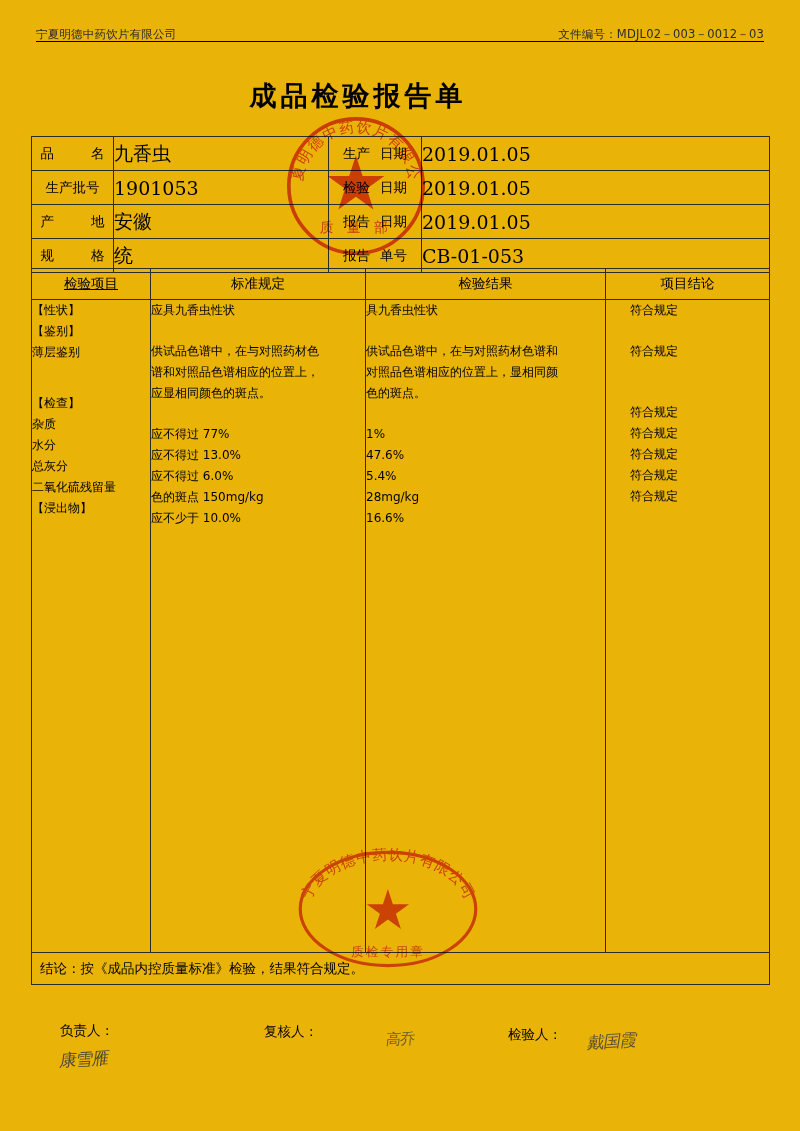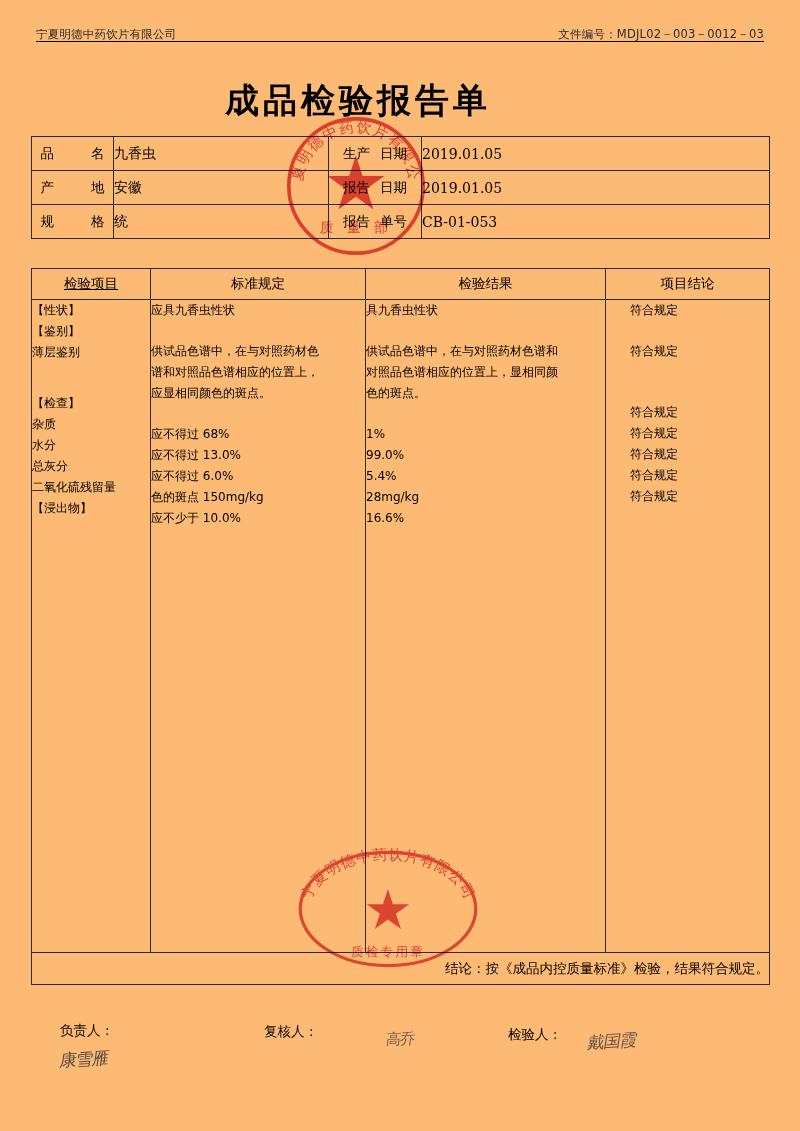--- a/index.html
+++ b/index.html
@@ -8,21 +8,21 @@
     background: #ffffff;
   }
   body {
     font-family: "DejaVu Sans", "Liberation Sans", sans-serif;
     color: #000000;
   }
   #page {
     position: relative;
     width: 800px;
     height: 1131px;
-    background: #fdba74;
+    background: #eab308;
     overflow: hidden;
   }
 
   
   .doc-header {
     position: absolute;
     left: 36px;
     top: 24px;
     width: 728px;
     height: 18px;
@@ -46,21 +46,21 @@
     border-top: 1.6px solid #000;
   }
 
   
   .doc-title {
     position: absolute;
     left: 0;
     top: 78px;
     width: 716px;
     text-align: center;
-    font-size: 34px;
+    font-size: 27px;
     font-weight: bold;
     letter-spacing: 4px;
     font-family: "DejaVu Serif", "Liberation Serif", serif;
   }
 
   
   .doc-table {
     position: absolute;
     left: 31px;
     top: 136px;
@@ -84,21 +84,21 @@
     padding: 0 6px;
     white-space: nowrap;
   }
   .lbl .spread {
     display: inline-flex;
     justify-content: space-between;
     width: 64px;
   }
   .val {
     padding-left: 10px;
-    font-size: 14px;
+    font-size: 19px;
     font-family: "DejaVu Serif", "Liberation Serif", serif;
   }
   .val.cjk { font-family: "DejaVu Sans", "Liberation Sans", sans-serif; }
 
   
   .thead td {
     height: 30px;
     text-align: center;
     vertical-align: middle;
     font-size: 13.5px;
@@ -125,21 +125,20 @@
   .spec-multi, .res-multi {
     line-height: 21px;
   }
 
   
   .concl-row td {
     height: 31px;
     vertical-align: middle;
     padding-left: 8px;
     font-size: 13.5px;
-    text-align: right;
   }
 
   
   .sign-row {
     position: absolute;
     left: 36px;
     top: 1022px;
     width: 730px;
     height: 44px;
     font-size: 13.5px;
@@ -224,20 +223,31 @@
       <td class="val cjk">九香虫</td>
       <td class="lbl">
         <span class="spread">
               <span>生产</span>
               <span>日期</span>
             </span>
       </td>
       <td class="val">2019.01.05</td>
     </tr>
 
+    <tr class="info-row">
+      <td class="lbl">生产批号</td>
+      <td class="val">1901053</td>
+      <td class="lbl">
+        <span class="spread">
+              <span>检验</span>
+              <span>日期</span>
+            </span>
+      </td>
+      <td class="val">2019.01.05</td>
+    </tr>
 
     <tr class="info-row">
       <td class="lbl">
         <span class="spread">
               <span>产</span>
               <span>地</span>
             </span>
       </td>
       <td class="val cjk">安徽</td>
       <td class="lbl">
@@ -305,40 +315,40 @@
       <td class="tbody-cell">
         <ul class="speclist pad">
           <li>应具九香虫性状</li>
           <li class="gap"></li>
           <li class="gap"></li>
           <li class="spec-multi">供试品色谱中，在与对照药材色
 谱和对照品色谱相应的位置上，
 应显相同颜色的斑点。</li>
           <li class="gap"></li>
           <li class="gap"></li>
-          <li>应不得过 68%</li>
+          <li>应不得过 77%</li>
           <li>应不得过 13.0%</li>
           <li>应不得过 6.0%</li>
           <li>色的斑点 150mg/kg</li>
           <li>应不少于 10.0%</li>
         </ul>
       </td>
 
       <td class="tbody-cell">
         <ul class="reslist pad">
           <li>具九香虫性状</li>
           <li class="gap"></li>
           <li class="gap"></li>
           <li class="res-multi">供试品色谱中，在与对照药材色谱和
 对照品色谱相应的位置上，显相同颜
 色的斑点。</li>
           <li class="gap"></li>
           <li class="gap"></li>
           <li>1%</li>
-          <li>99.0%</li>
+          <li>47.6%</li>
           <li>5.4%</li>
           <li>28mg/kg</li>
           <li>16.6%</li>
         </ul>
       </td>
 
       <td class="tbody-cell">
         <ul class="conclist pad" style="padding-left:24px">
           <li>符合规定</li>
           <li class="gap"></li>

